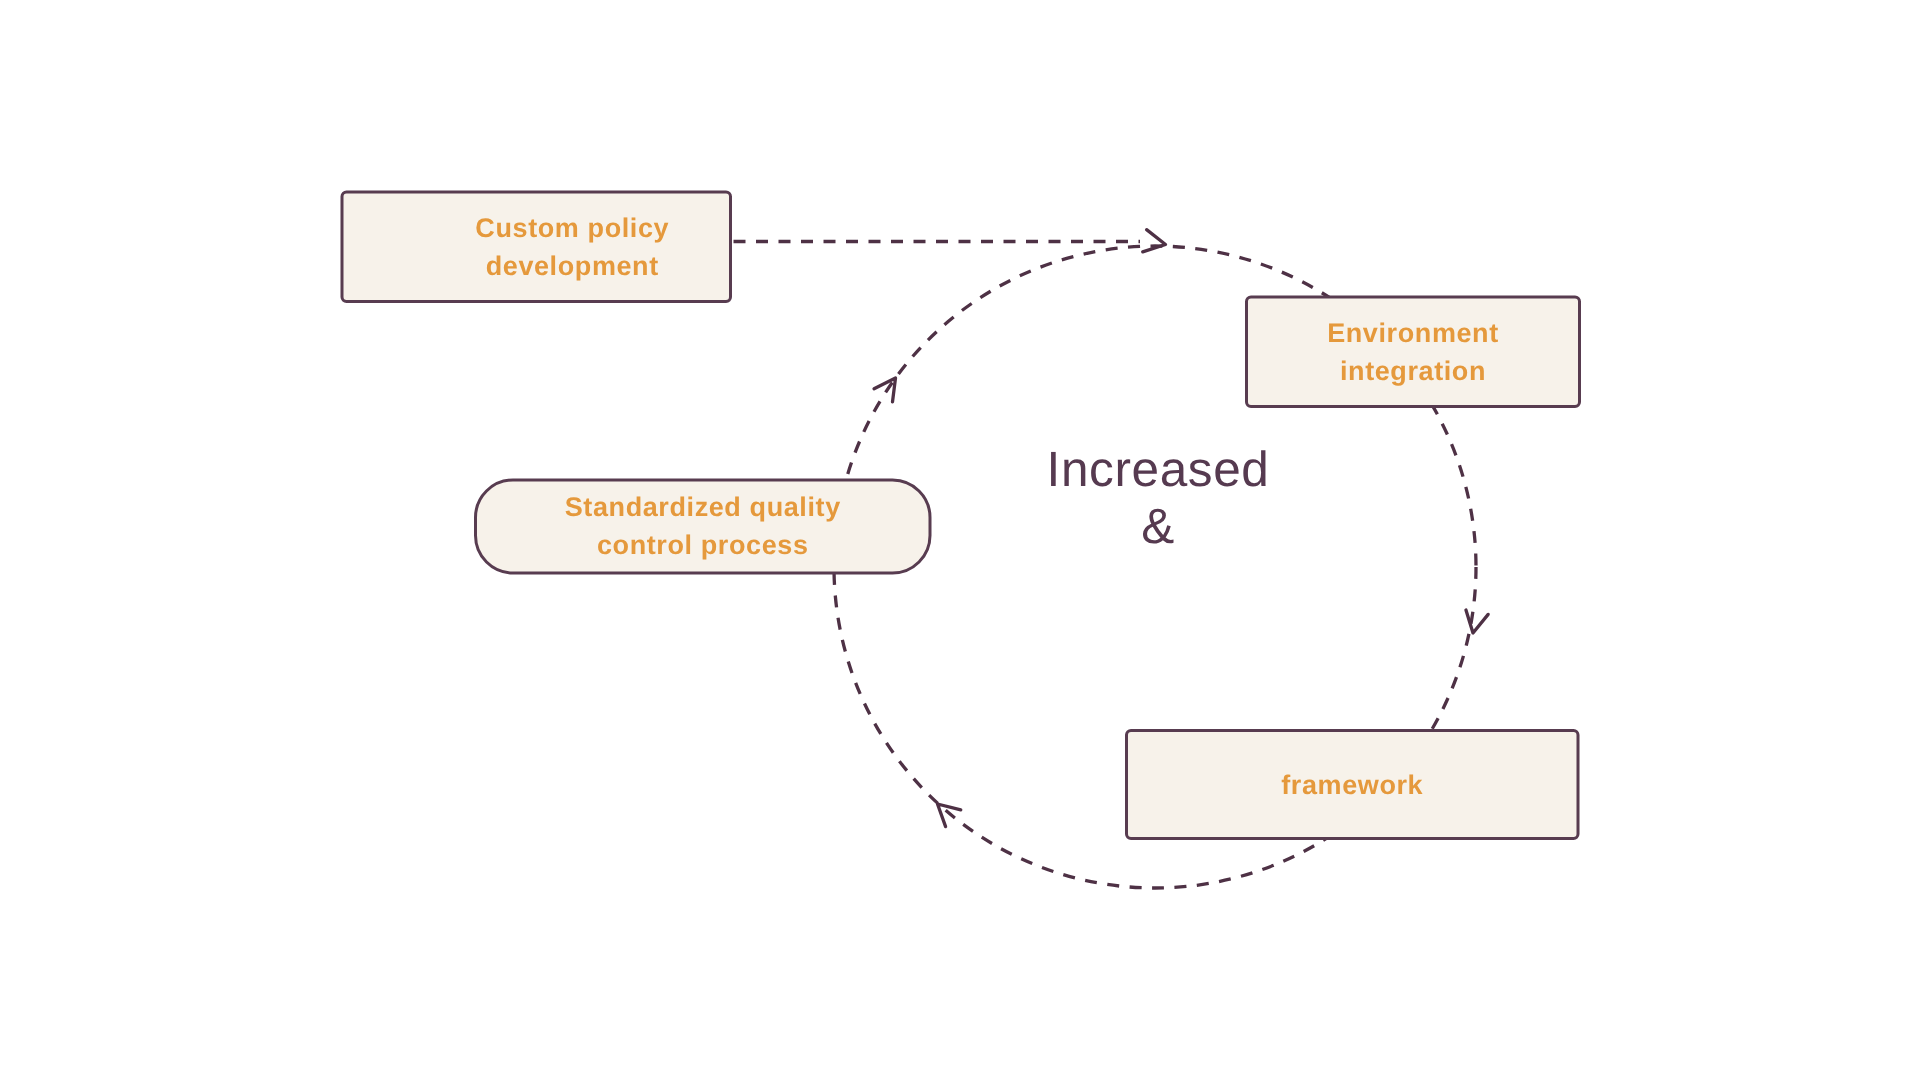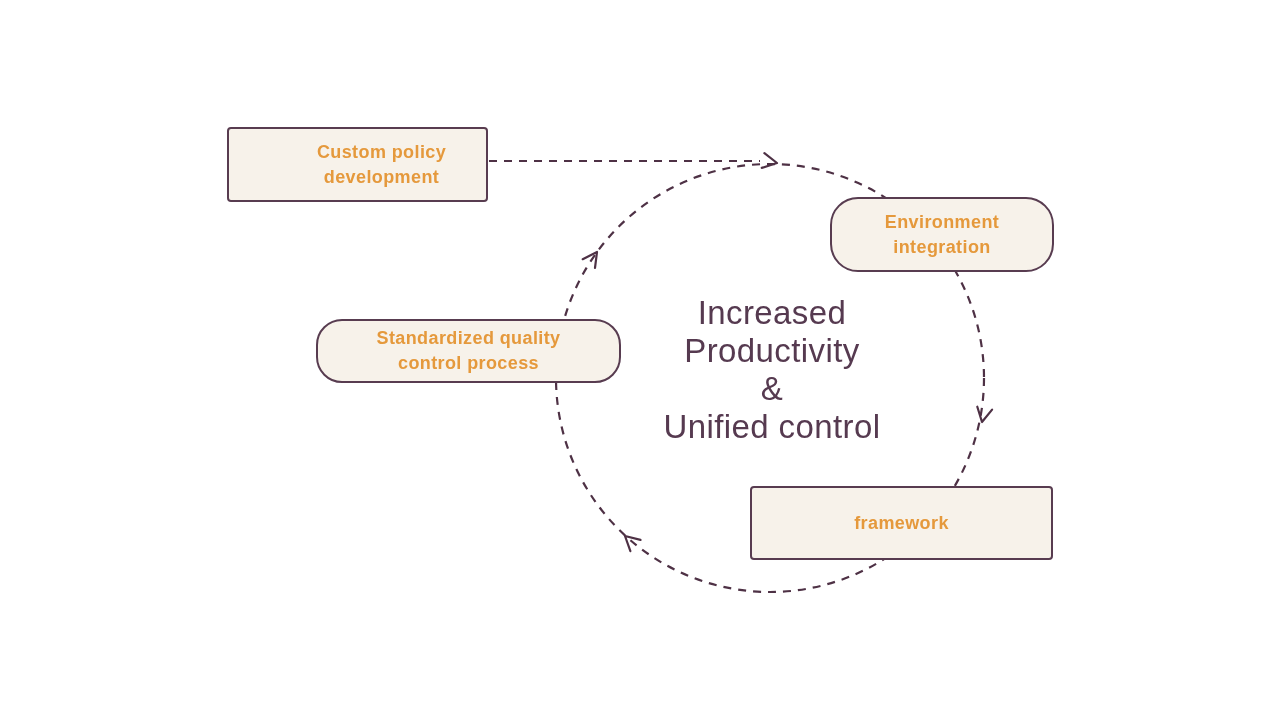--- a/index.html
+++ b/index.html
@@ -51,21 +51,21 @@
     align-items:center;
     justify-content:center;
     text-align:center;
     color:var(--node-text);
     font-weight:bold;
     font-size:18px;
     line-height:25px;
     letter-spacing:0.4px;
   }
   .node-0{left:227px;top:127px;width:261px;height:75px;padding-left:48px;}
-  .node-1{left:830px;top:197px;width:224px;height:75px;border-radius:28px;}
+  .node-1{left:830px;top:197px;width:224px;height:75px;}
   .node-2{left:316px;top:319px;width:305px;height:64px;border-radius:26px;}
   .node-3{left:750px;top:486px;width:303px;height:74px;}
   .center-label{
     position:absolute;
     left:572px;top:294px;width:400px;
     text-align:center;
     color:var(--center-text);
     font-weight:normal;
     font-size:33px;
     line-height:38px;
@@ -103,18 +103,16 @@
     <div>Standardized quality</div>
     <div>control process</div>
   </div>
 
   <div class="node node-3">
     <div>framework</div>
   </div>
 
   <div class="center-label">
     <div>Increased</div>
-    <div>Productivity</div>
     <div>&amp;</div>
-    <div>Unified control</div>
   </div>
 
 </div>
 
 </body></html>

